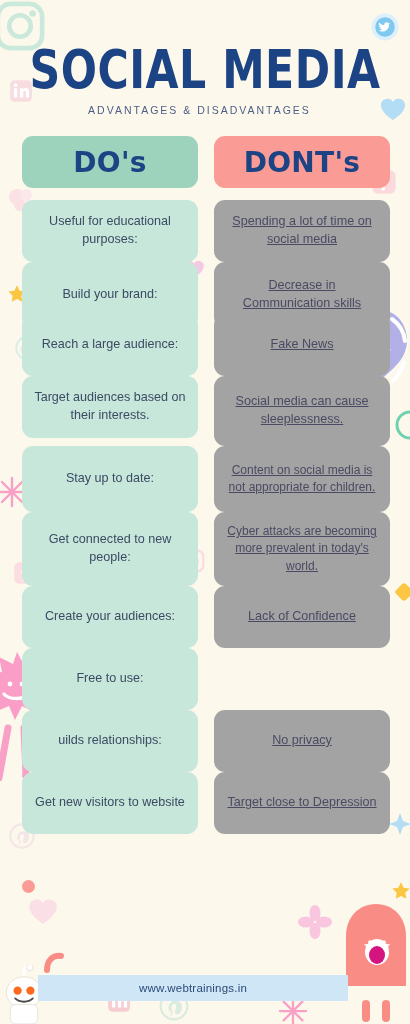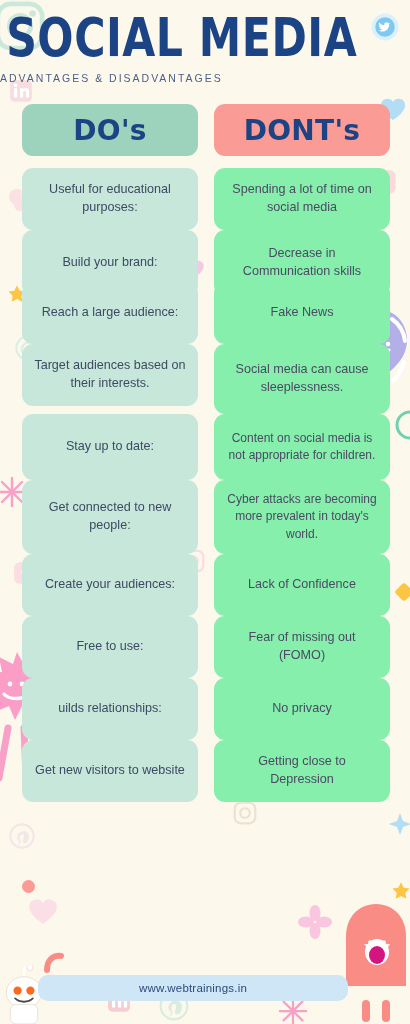--- a/index.html
+++ b/index.html
@@ -25,22 +25,22 @@
     z-index: 0;
   }
 
   
   .wm { position: absolute; z-index: 0; pointer-events: none; }
 
   
   .header {
     position: relative;
     z-index: 3;
-    padding-top: 8px;
-    text-align: left;
+    padding-top: 40px;
+    text-align: center;
   }
   .title {
     font-family: "DejaVu Sans", sans-serif;
     font-weight: bold;
     font-size: 44px;
     line-height: 48px;
     letter-spacing: 0.5px;
     color: #1c4384;
     margin: 0;
     transform: scaleY(1.22) scaleX(0.97);
@@ -96,37 +96,36 @@
     display: flex;
     align-items: center;
     justify-content: center;
     text-align: center;
     box-sizing: border-box;
     padding: 6px 12px;
     color: #3c4a63;
     line-height: 1.42;
   }
   .card-do   { left: 22px;  width: 176px; background: #c7e7da; }
-  .card-dont { left: 214px; width: 176px; background: #86efac; color: #4a4a63; }
+  .card-dont { left: 214px; width: 176px; background: #a3a3a3; color: #4a4a63; text-decoration: underline; }
   .t-lg { font-size: 12.6px; }
   .t-sm { font-size: 12px; }
 
   
   .footer-bar {
     position: absolute;
     left: 38px;
     top: 975px;
     width: 310px;
     height: 26px;
     background: #cfe6f6;
     z-index: 3;
     display: flex;
     align-items: center;
     justify-content: center;
-    border-radius: 10px;
   }
   .footer-text {
     font-size: 11.5px;
     color: #2c4a78;
     letter-spacing: 0.2px;
   }
 </style>
 </head>
 <body>
 
@@ -347,29 +346,28 @@
       <div class="row" style="height: 74px;">
         <div class="card card-do t-lg" style="height: 74px;">Get connected to new people:</div>
         <div class="card card-dont t-sm" style="height: 74px;">Cyber attacks are becoming more prevalent in today's world.</div>
       </div>
       <div class="row" style="height: 62px;">
         <div class="card card-do t-lg" style="height: 62px;">Create your audiences:</div>
         <div class="card card-dont t-lg" style="height: 62px;">Lack of Confidence</div>
       </div>
       <div class="row" style="height: 62px;">
         <div class="card card-do t-lg" style="height: 62px;">Free to use:</div>
-        <div class="card card-dont t-lg" style="height: 62px;">Fear of missing out (FOMO)</div>
       </div>
       <div class="row" style="height: 62px;">
         <div class="card card-do t-lg" style="height: 62px;">uilds relationships:</div>
         <div class="card card-dont t-lg" style="height: 62px;">No privacy</div>
       </div>
       <div class="row" style="height: 62px;">
         <div class="card card-do t-lg" style="height: 62px;">Get new visitors to website</div>
-        <div class="card card-dont t-lg" style="height: 62px;">Getting close to Depression</div>
+        <div class="card card-dont t-lg" style="height: 62px;">Target close to Depression</div>
       </div>
     </div>
 
   <div class="footer-bar">
     <span class="footer-text">www.webtrainings.in</span>
   </div>
 
 </div>
 
 </body></html>

